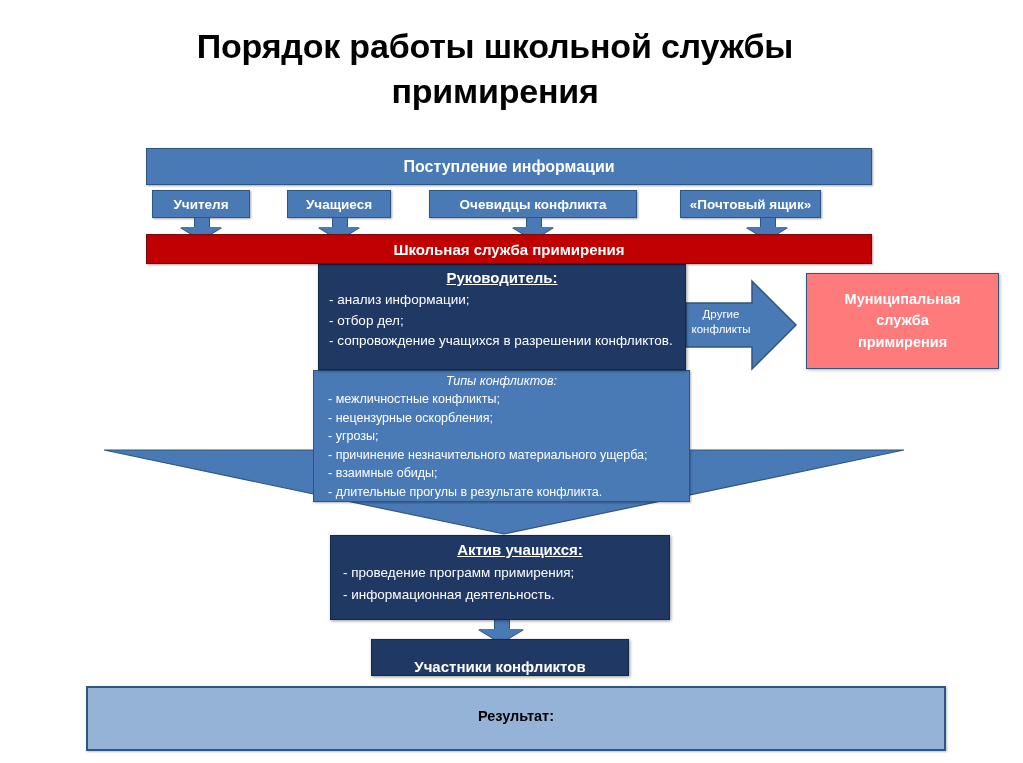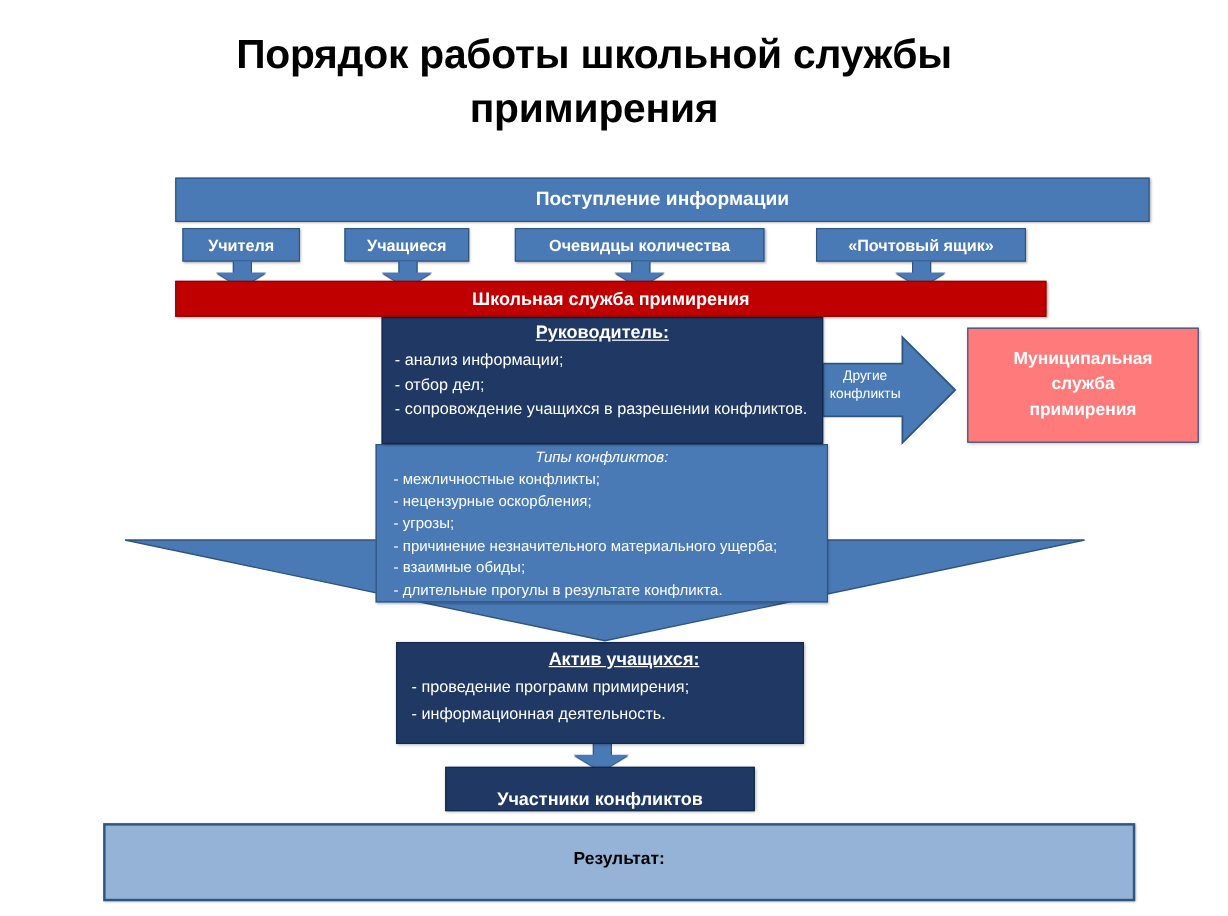--- a/index.html
+++ b/index.html
@@ -51,35 +51,35 @@
     font-weight: bold;
   }
   .blue-box.shadowed {
     box-shadow: 1px 1px 2px rgba(0,0,0,0.35);
   }
 
   
   #header-band {
     left: 146px;
     top: 148px;
-    width: 812px;
+    width: 726px;
     height: 37px;
     font-size: 16px;
   }
 
   
   .source-box {
     top: 190px;
     height: 28px;
     font-size: 13.5px;
   }
   #src-teachers  { left: 152px; width: 98px; }
   #src-students  { left: 287px; width: 104px; }
   #src-witnesses { left: 429px; width: 208px; }
-  #src-mailbox   { left: 680px; width: 175px; }
+  #src-mailbox   { left: 680px; width: 141px; }
 
   
   .mini-arrow {
     position: absolute;
     width: 42px;
     height: 22px;
     top: 218px;
   }
   .mini-arrow .stem {
     position: absolute;
@@ -357,21 +357,21 @@
     <span>Поступление информации</span>
   </div>
 
   <div class="box blue-box shadowed source-box" id="src-teachers">
     <span>Учителя</span>
   </div>
   <div class="box blue-box shadowed source-box" id="src-students">
     <span>Учащиеся</span>
   </div>
   <div class="box blue-box shadowed source-box" id="src-witnesses">
-    <span>Очевидцы количества</span>
+    <span>Очевидцы конфликта</span>
   </div>
   <div class="box blue-box shadowed source-box" id="src-mailbox">
     <span>«Почтовый ящик»</span>
   </div>
 
   <div class="mini-arrow" id="arrow-teachers">
     <div class="stem"></div>
     <div class="head"></div>
   </div>
   <div class="mini-arrow" id="arrow-students">

